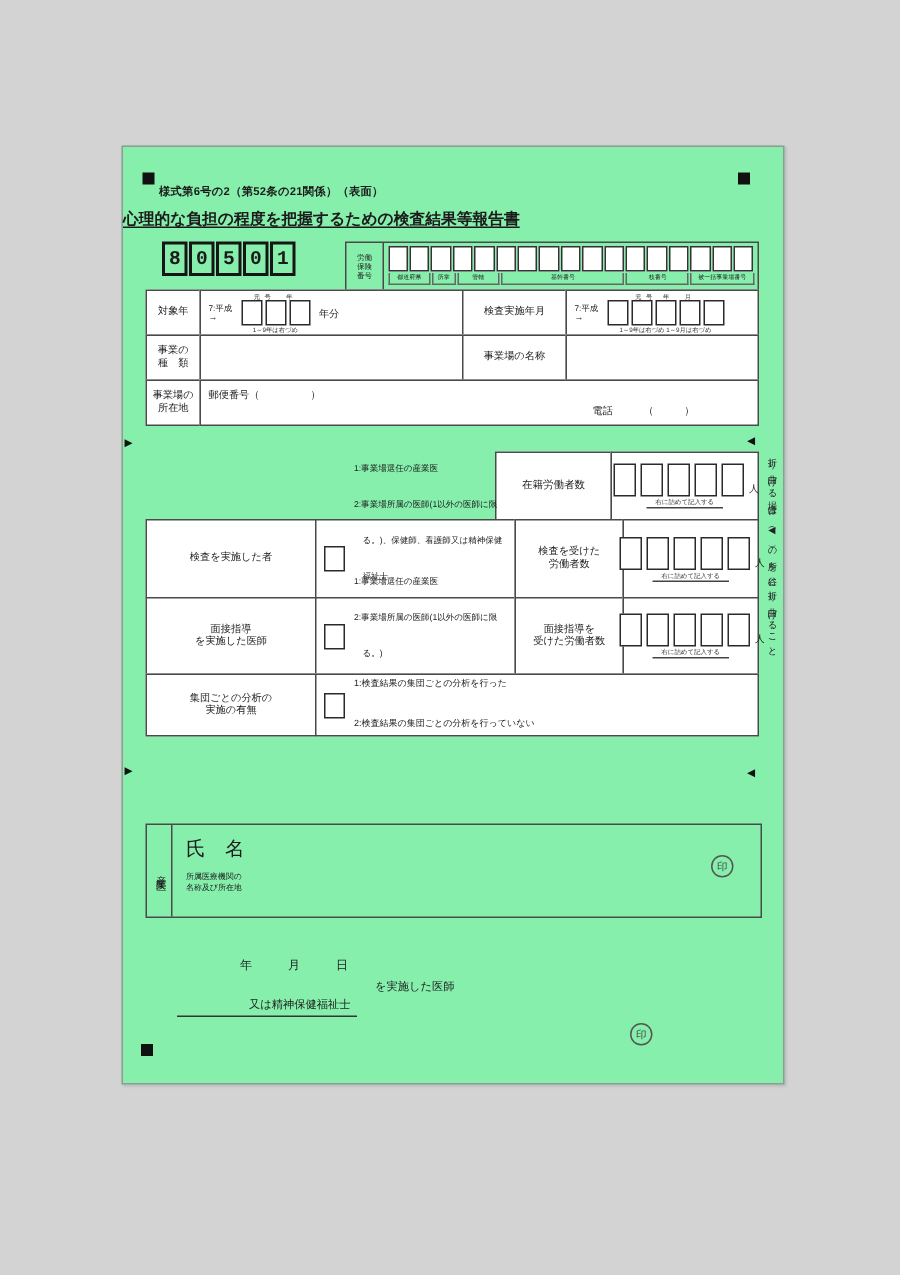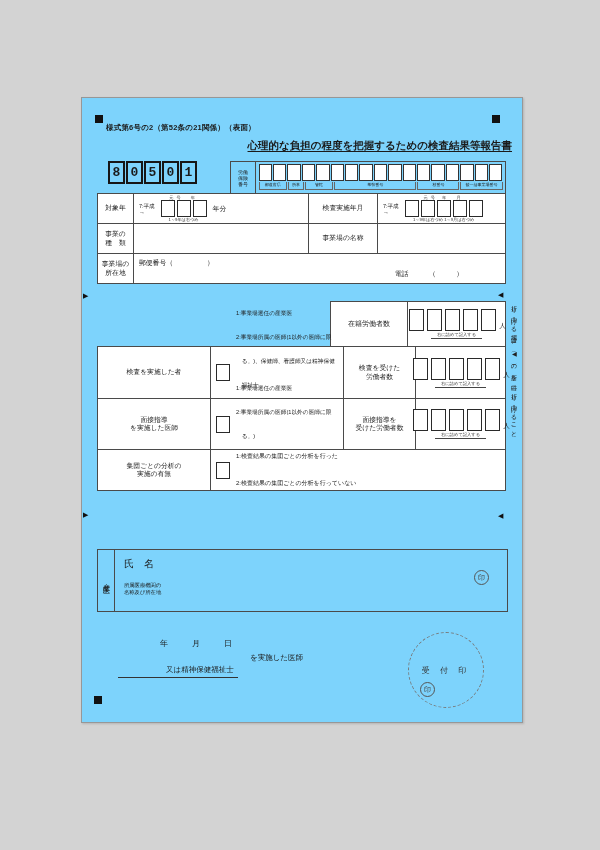--- a/index.html
+++ b/index.html
@@ -3,25 +3,25 @@
 <meta charset="utf-8">
 <style>
   html,body{margin:0;padding:0}
   body{
     width:600px;height:850px;background:#d3d3d3;
     font-family:"Liberation Sans","DejaVu Sans",sans-serif;
     color:#1b1b1b;-webkit-font-smoothing:antialiased;
   }
   .paper{
     position:absolute;left:81px;top:97px;width:440px;height:624px;
-    background:#7dd3fc;border:1px solid #979797;box-shadow:1px 1px 2px rgba(0,0,0,.15);
+    background:#86efac;border:1px solid #979797;box-shadow:1px 1px 2px rgba(0,0,0,.15);
   }
   .reg{position:absolute;width:8px;height:8px;background:#111}
   .formno{position:absolute;left:24px;top:25px;font-size:7.5px;font-weight:600;letter-spacing:.2px}
-  .title{position:absolute;left:0;right:10px;top:41px;text-align:right;font-size:10.5px;font-weight:bold}
+  .title{position:absolute;left:0;right:10px;top:41px;text-align:left;font-size:10.5px;font-weight:bold}
   .title span{text-decoration:underline;text-underline-offset:2px}
   
   .coderow{position:absolute;left:26px;top:63px;display:flex}
   .codebox{width:13px;height:19px;border:2px solid #161616;margin-right:1px;
     display:flex;align-items:center;justify-content:center;
     font-size:13px;font-weight:bold;font-family:"Liberation Mono","DejaVu Sans Mono",monospace}
   
   .lins{position:absolute;left:148px;top:63px;width:274px;height:31px;border:1px solid #4a4a4a;display:flex}
   .lins-label{width:24px;border-right:1px solid #4a4a4a;display:flex;flex-direction:column;
     align-items:center;justify-content:center;font-size:5px;line-height:6px}
@@ -62,21 +62,21 @@
   .optlines{font-size:5.7px;line-height:8px;white-space:pre}
   
   .mark{position:absolute;font-size:7px;color:#111;line-height:7px}
   .vnote{position:absolute;left:427px;top:203px;writing-mode:vertical-rl;
     font-size:6.2px;letter-spacing:1.5px;color:#222;white-space:nowrap}
   
   .phys{position:absolute;left:15px;top:451px;width:409px;height:61px;border:1px solid #4a4a4a;display:flex}
   .phys-side{width:16px;border-right:1px solid #4a4a4a;display:flex;align-items:center;justify-content:center;
     writing-mode:vertical-rl;font-size:7px;letter-spacing:2px}
   .phys-main{flex:1;position:relative}
-  .phys-name{position:absolute;left:9px;top:7px;font-size:10px}
+  .phys-name{position:absolute;left:9px;top:7px;font-size:13px}
   .phys-org{position:absolute;left:9px;top:32px;font-size:5.3px;line-height:7px}
   .seal{position:absolute;width:13px;height:13px;border:1px solid #555;border-radius:50%;
     display:flex;align-items:center;justify-content:center;font-size:7px;color:#444}
   
   .f-date{position:absolute;left:78px;top:540px;font-size:8px}
   .f-emp{position:absolute;left:168px;top:555px;font-size:7.5px}
   .f-office{position:absolute;left:36px;top:567px;font-size:7.5px}
   .f-office span{display:inline-block;border-bottom:1px solid #333;padding:0 4px 2px 48px}
   .stamp{position:absolute;left:326px;top:534px;width:74px;height:74px;border:1px dashed #777;border-radius:50%;
     display:flex;align-items:center;justify-content:center;font-size:8px;letter-spacing:4px;color:#333}
@@ -320,15 +320,14 @@
         <div>名称及び所在地</div>
       </div>
       <div class="seal" style="right:18px;top:20px">印</div>
     </div>
   </div>
 
   <div class="f-date">年　　　月　　　日</div>
   <div class="f-emp">を実施した医師</div>
   <div class="f-office"><span>又は精神保健福祉士</span></div>
   <div class="seal" style="left:338px;top:584px">印</div>
-  <div class="stamp">受 付 印</div>
 
 </div>
 
 </body></html>

